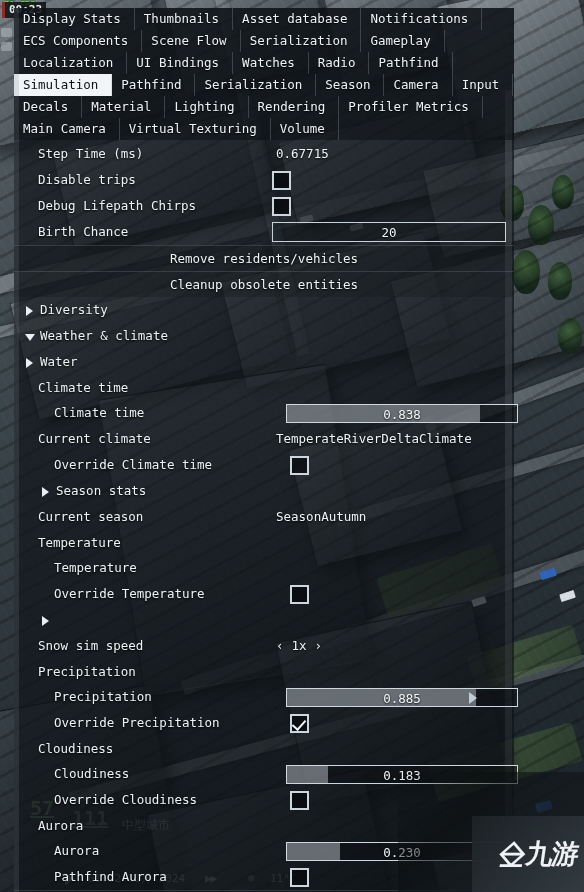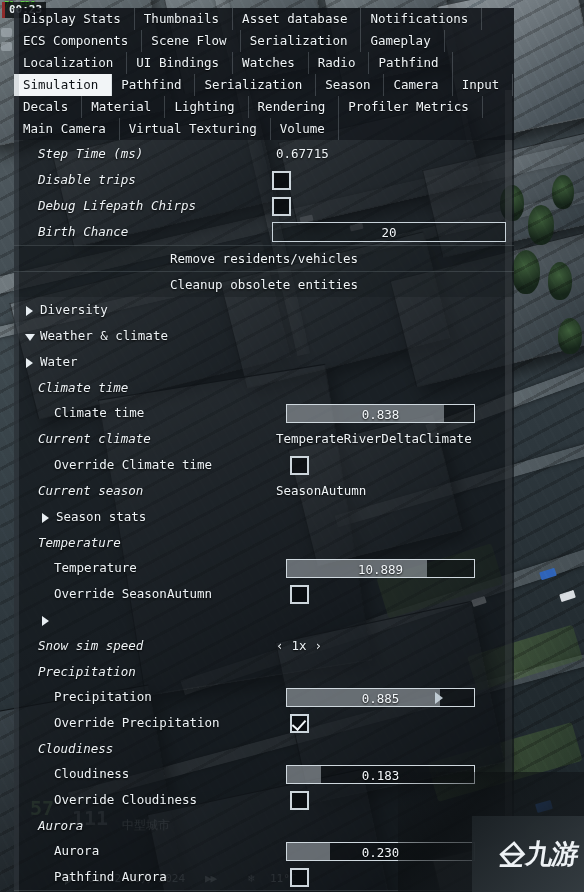--- a/index.html
+++ b/index.html
@@ -100,20 +100,21 @@
     background: rgba(190,200,206,.45);
     border-radius: 2px;
   }
 
   .game-stat {
     position: absolute;
     color: rgba(150,200,130,.40);
     font: 700 20px/20px "DejaVu Sans Mono", monospace;
     z-index: 2;
     white-space: nowrap;
+    text-decoration: underline;
   }
   .game-stat.s1 { left: 30px; top: 798px; }
   .game-stat.s2 { left: 72px; top: 808px; color: rgba(190,200,206,.30); }
   .city-label {
     position: absolute;
     left: 122px; top: 818px;
     color: rgba(205,212,218,.38);
     font: 400 12px/14px "DejaVu Sans", sans-serif;
     z-index: 2;
     white-space: nowrap;
@@ -183,21 +184,21 @@
   }
   .row.h24 { height: 25px; }
 
   .lbl {
     color: #eef3f6;
     font: 400 12.5px/14px "DejaVu Sans Mono", monospace;
     text-shadow: 0 1px 2px rgba(0,0,0,.95);
     white-space: nowrap;
   }
 
-  .ind1 { padding-left: 16px; font-style: italic; }
+  .ind1 { padding-left: 16px; }
   .ind2 { padding-left: 32px; }
 
   .val {
     position: absolute;
     left: 262px;
     color: #eef3f6;
     font: 400 12.5px/14px "DejaVu Sans Mono", monospace;
     text-shadow: 0 1px 2px rgba(0,0,0,.95);
     white-space: nowrap;
   }
@@ -218,21 +219,21 @@
     width: 6px; height: 11px;
     border: solid #f2f6f8;
     border-width: 0 2.4px 2.4px 0;
     transform: rotate(42deg);
   }
 
   
   .slider {
     position: absolute;
     left: 272px;
-    width: 189px; height: 19px;
+    width: 232px; height: 19px;
     border: 1px solid #cfd8de;
     background: rgba(8,11,14,.35);
     overflow: hidden;
     cursor: pointer;
   }
   .slider .fill {
     position: absolute;
     left: 0; top: 0; bottom: 0;
     background: rgba(196,205,212,.48);
   }
@@ -538,44 +539,40 @@
       <div class="row">
         <span class="lbl ind1">Current climate</span>
         <span class="val">TemperateRiverDeltaClimate</span>
       </div>
 
       <div class="row">
         <span class="lbl ind2">Override Climate time</span>
         <span class="cb" style="left:276px"></span>
       </div>
 
-      <div class="row">
-        <span class="lbl ind1">Current season</span>
-        <span class="val">SeasonAutumn</span>
-      </div>
-
       <div class="row fold">
         <span class="arrow right" style="left:28px; top:9px;"></span>
         <span class="lbl" style="padding-left:34px">Season stats</span>
       </div>
 
+      <div class="row">
+        <span class="lbl ind1">Current season</span>
+        <span class="val">SeasonAutumn</span>
+      </div>
+
       <div class="row h24">
         <span class="lbl ind1">Temperature</span>
       </div>
 
       <div class="row">
         <span class="lbl ind2">Temperature</span>
-        <span class="slider">
-          <span class="fill" style="width:75%"></span>
-          <span class="txt">10.889</span>
-        </span>
-      </div>
-
-      <div class="row">
-        <span class="lbl ind2">Override SeasonAutumn</span>
+      </div>
+
+      <div class="row">
+        <span class="lbl ind2">Override Temperature</span>
         <span class="cb" style="left:276px"></span>
       </div>
 
       <div class="row fold">
         <span class="arrow right" style="left:28px; top:9px;"></span>
       </div>
 
       <div class="row">
         <span class="lbl ind1">Snow sim speed</span>
         <span class="stepper">

